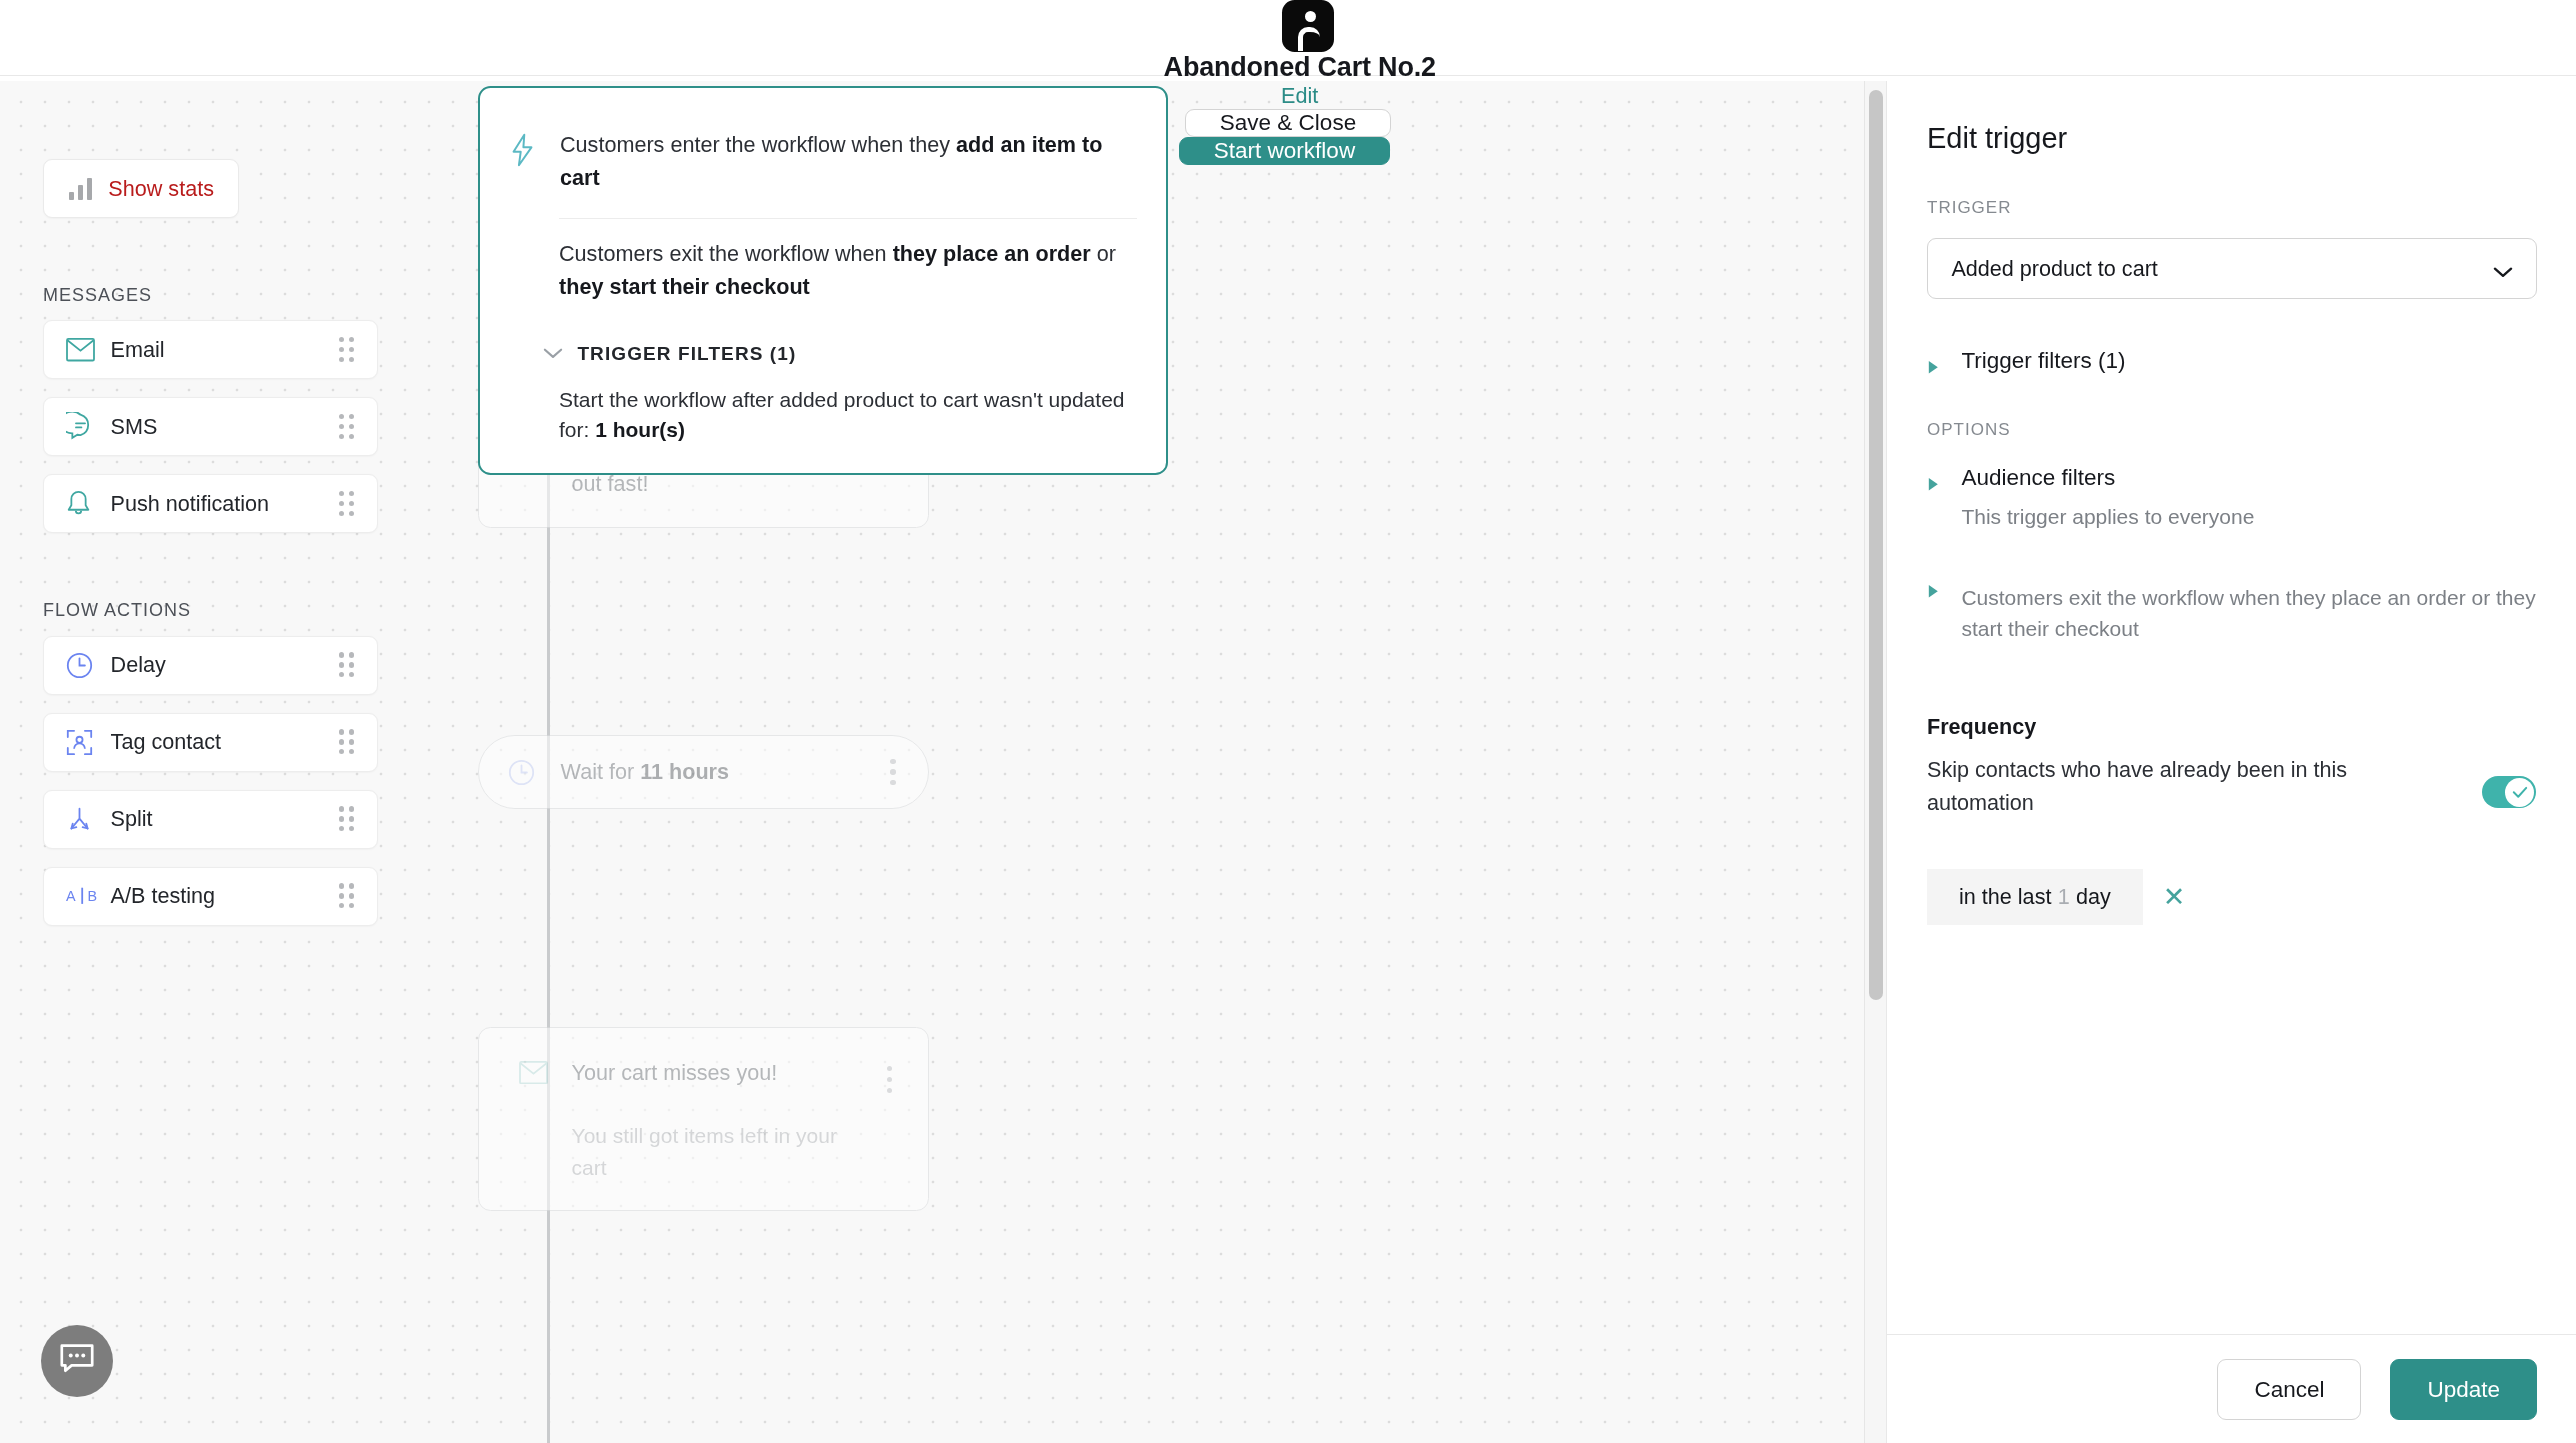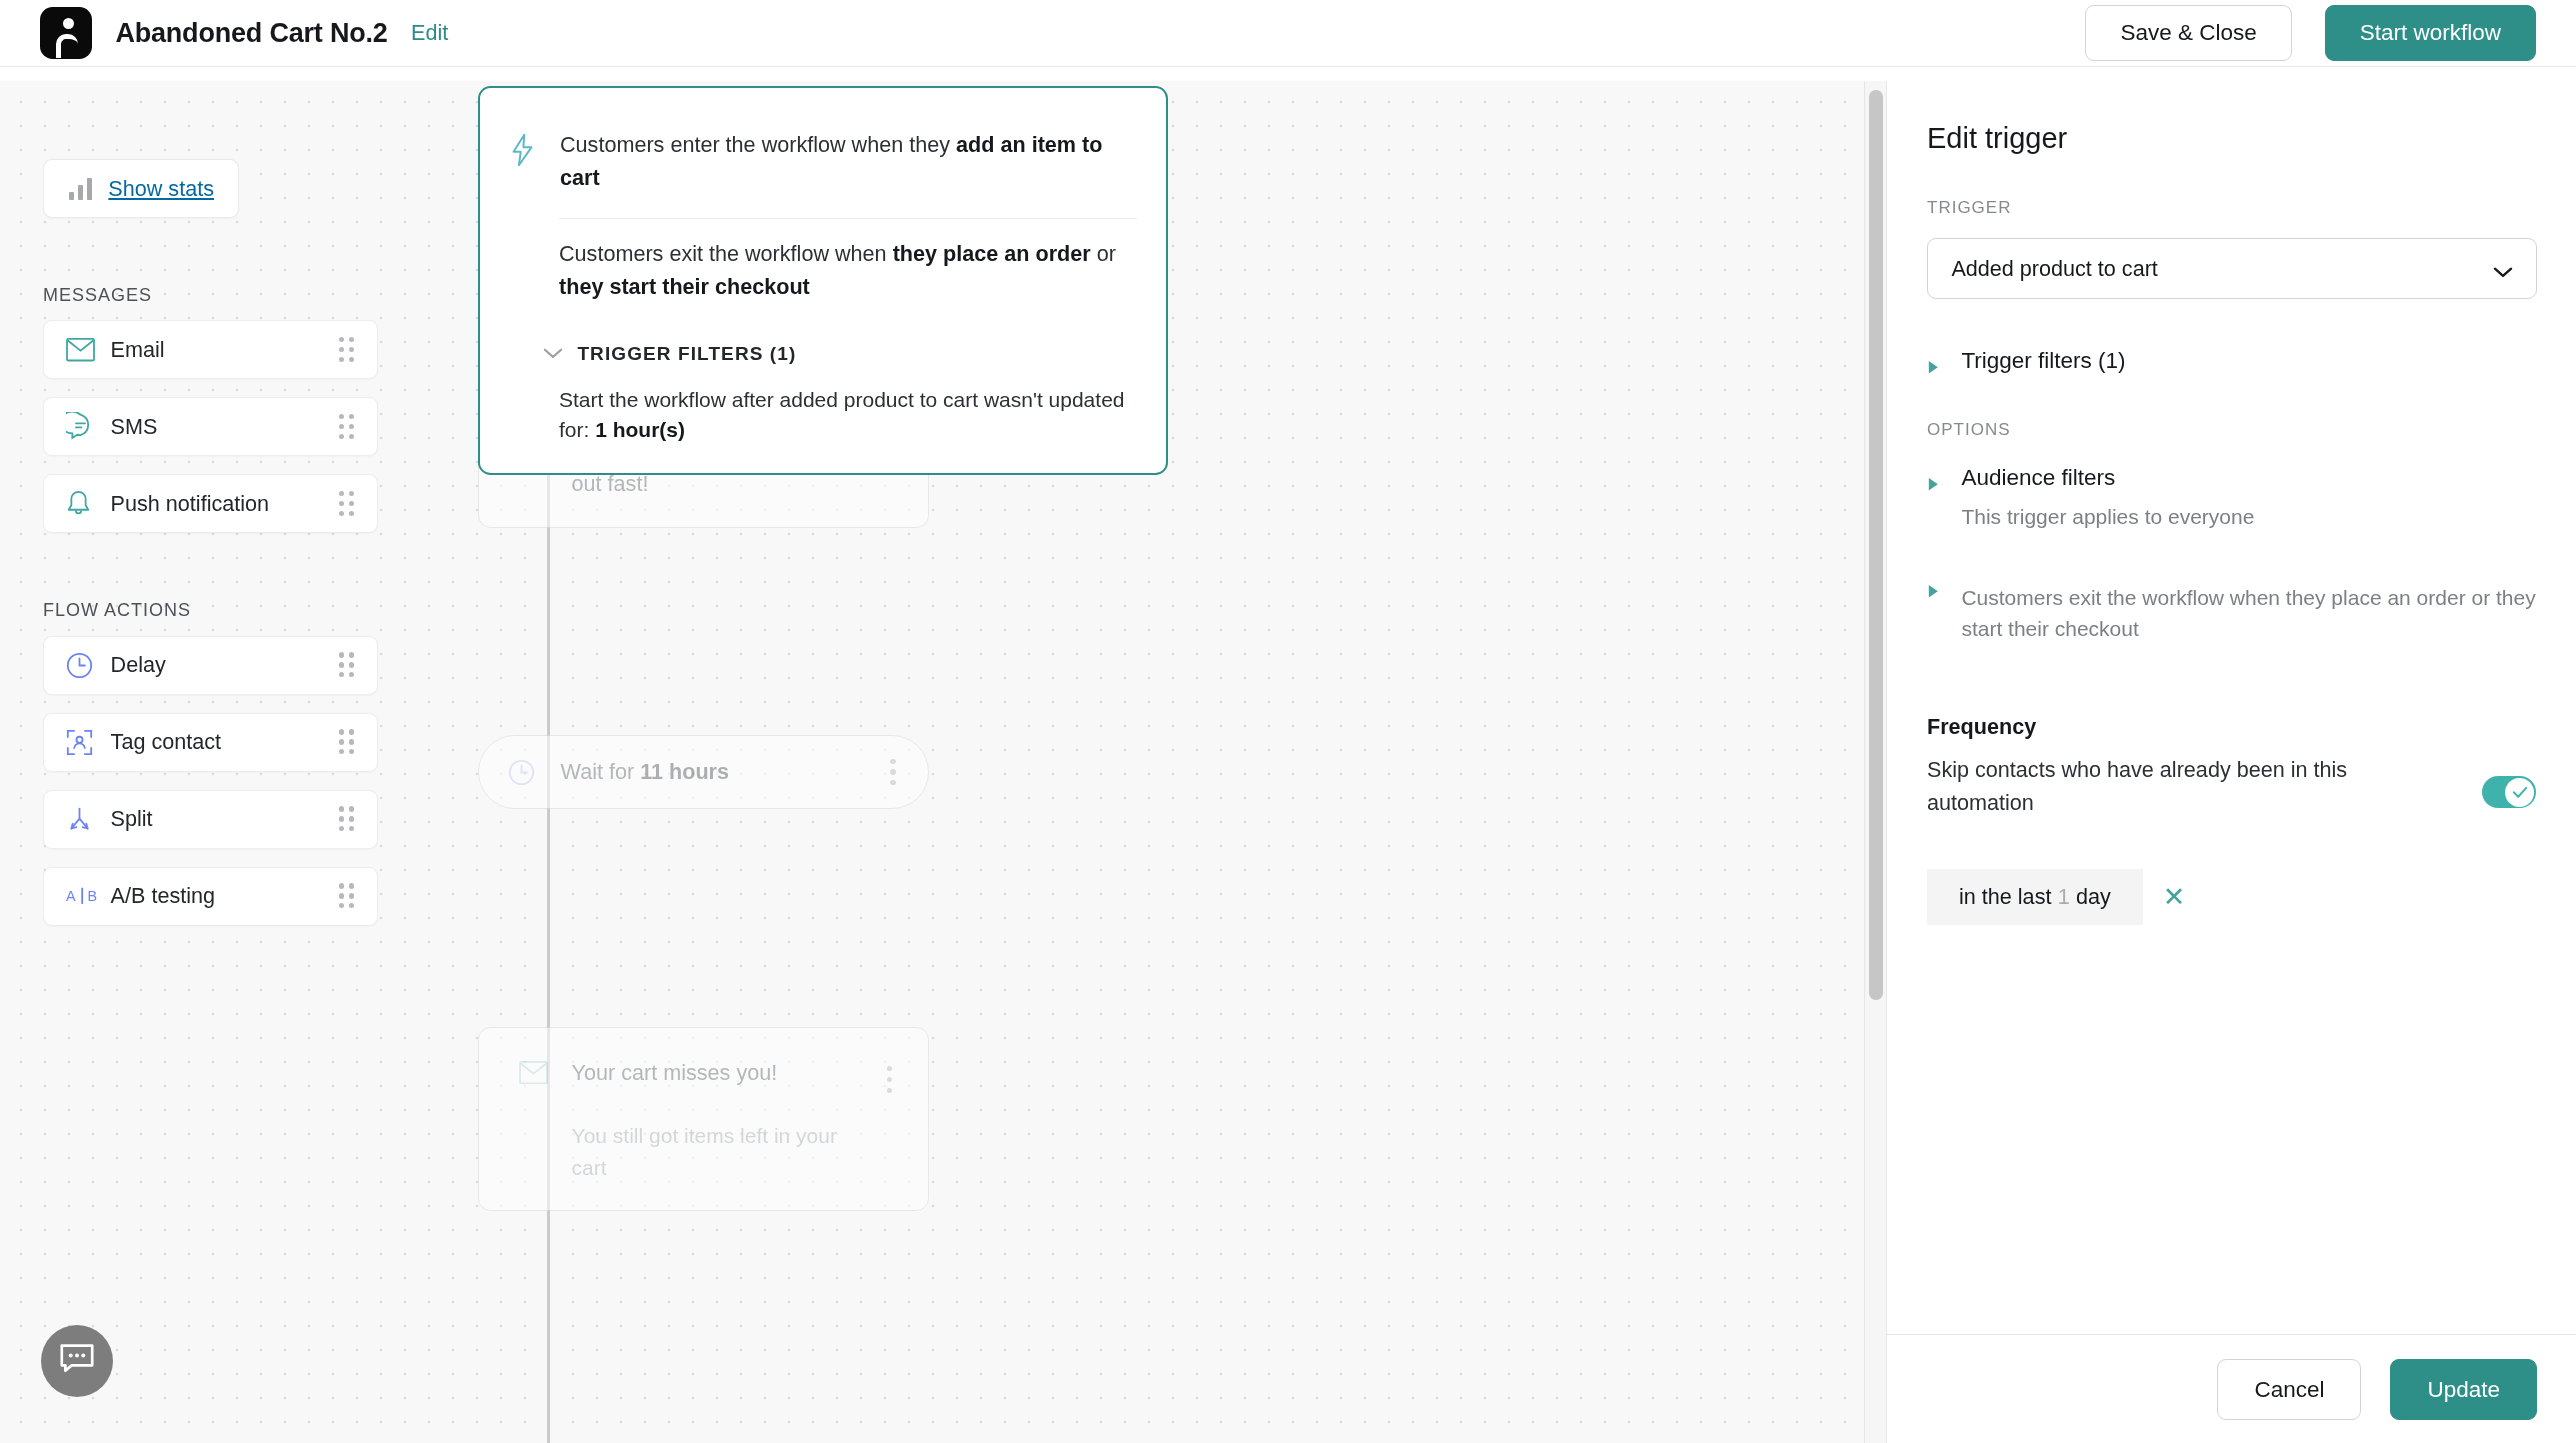--- a/index.html
+++ b/index.html
@@ -6,25 +6,26 @@
   html, body {
     width: 2576px; height: 1444px;
     font-family: "Liberation Sans", sans-serif;
     background: #ffffff;
     overflow: hidden;
   }
 
   
   .header {
     position: absolute; top: 0; left: 0;
-    width: 2576px; height: 67px;
+    width: 2576px; height: 76px;
     background: #ffffff;
     border-bottom: 0.9px solid #e8e8e8;
     display: flex; align-items: center;
     z-index: 50;
+    flex-direction: column;
   }
   .logo {
     margin-left: 40px;
     width: 52px; height: 52px;
     background: #0a0a0a;
     border-radius: 12.6px;
     position: relative;
     flex: none;
   }
   .logo::before {
@@ -80,23 +81,22 @@
     overflow: hidden;
   }
 
   
   .palette { position: absolute; left: 43px; top: 0; width: 353px; }
   .show-stats {
     margin-top: 78px;
     width: 196px; height: 59px;
     background: #ffffff; border: 0.9px solid #eaeaea; border-radius: 9px;
     display: flex; align-items: center; gap: 16px; padding-left: 25px;
-    font-size: 21.6px; color: #0369a1; cursor: pointer;
+    font-size: 21.6px; color: #b91c1c; cursor: pointer;
     box-shadow: 0 0.9px 1.8px rgba(0,0,0,0.03);
-    text-decoration: underline;
   }
   .barchart { display: inline-flex; align-items: flex-end; gap: 3.6px; height: 23.4px; }
   .barchart i { display: block; width: 5.4px; background: #a6a8ab; border-radius: 0.9px; }
   .barchart i:nth-child(1) { height: 8px; }
   .barchart i:nth-child(2) { height: 15.3px; }
   .barchart i:nth-child(3) { height: 22.5px; }
 
   .sec-label {
     margin-top: 67px; margin-bottom: 14.4px;
     font-size: 18px; letter-spacing: 1px; color: #4c5057; font-weight: normal;

